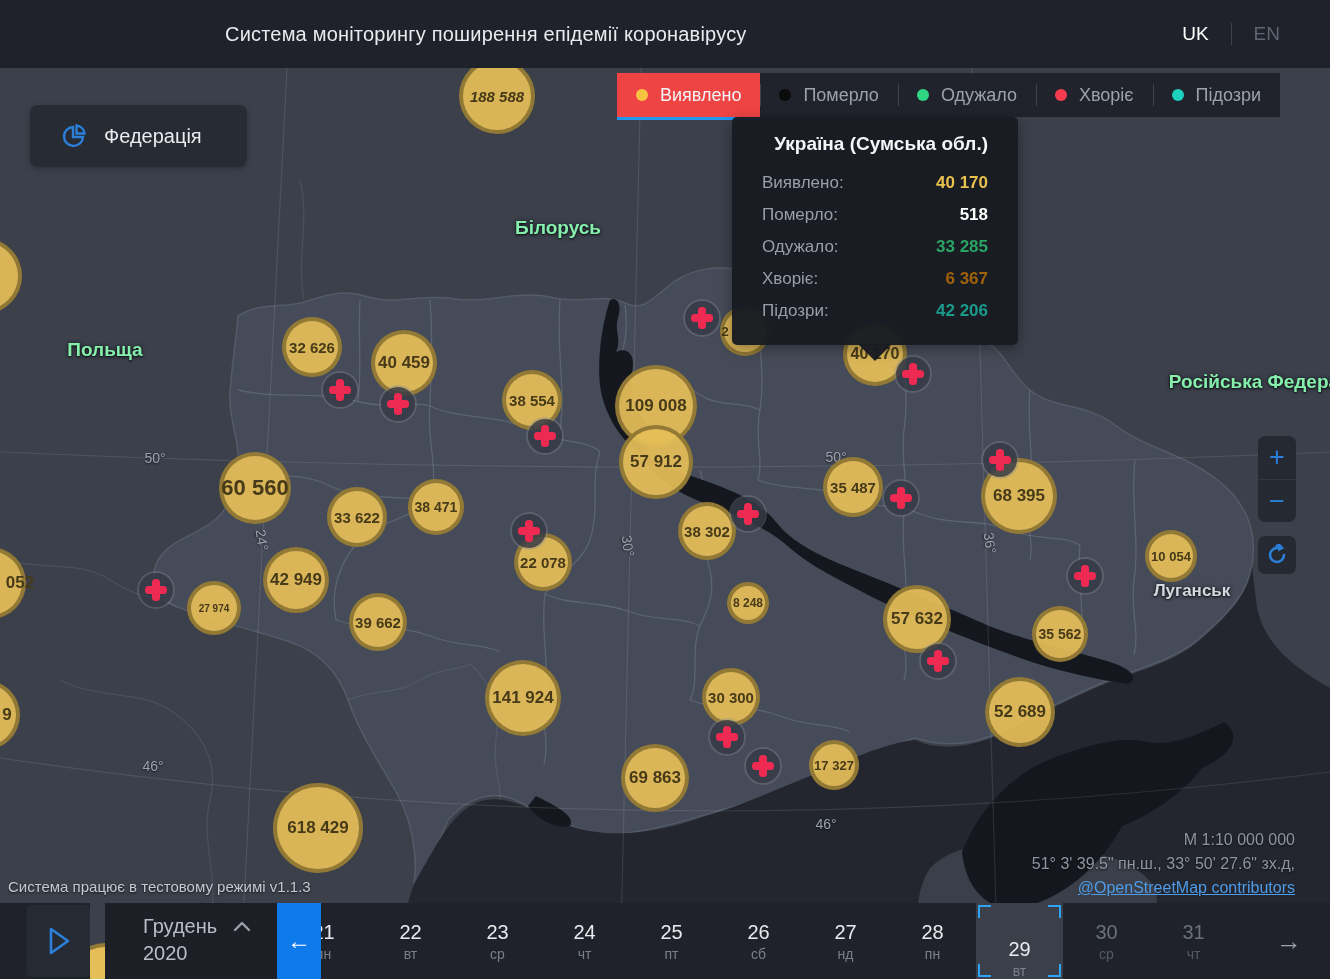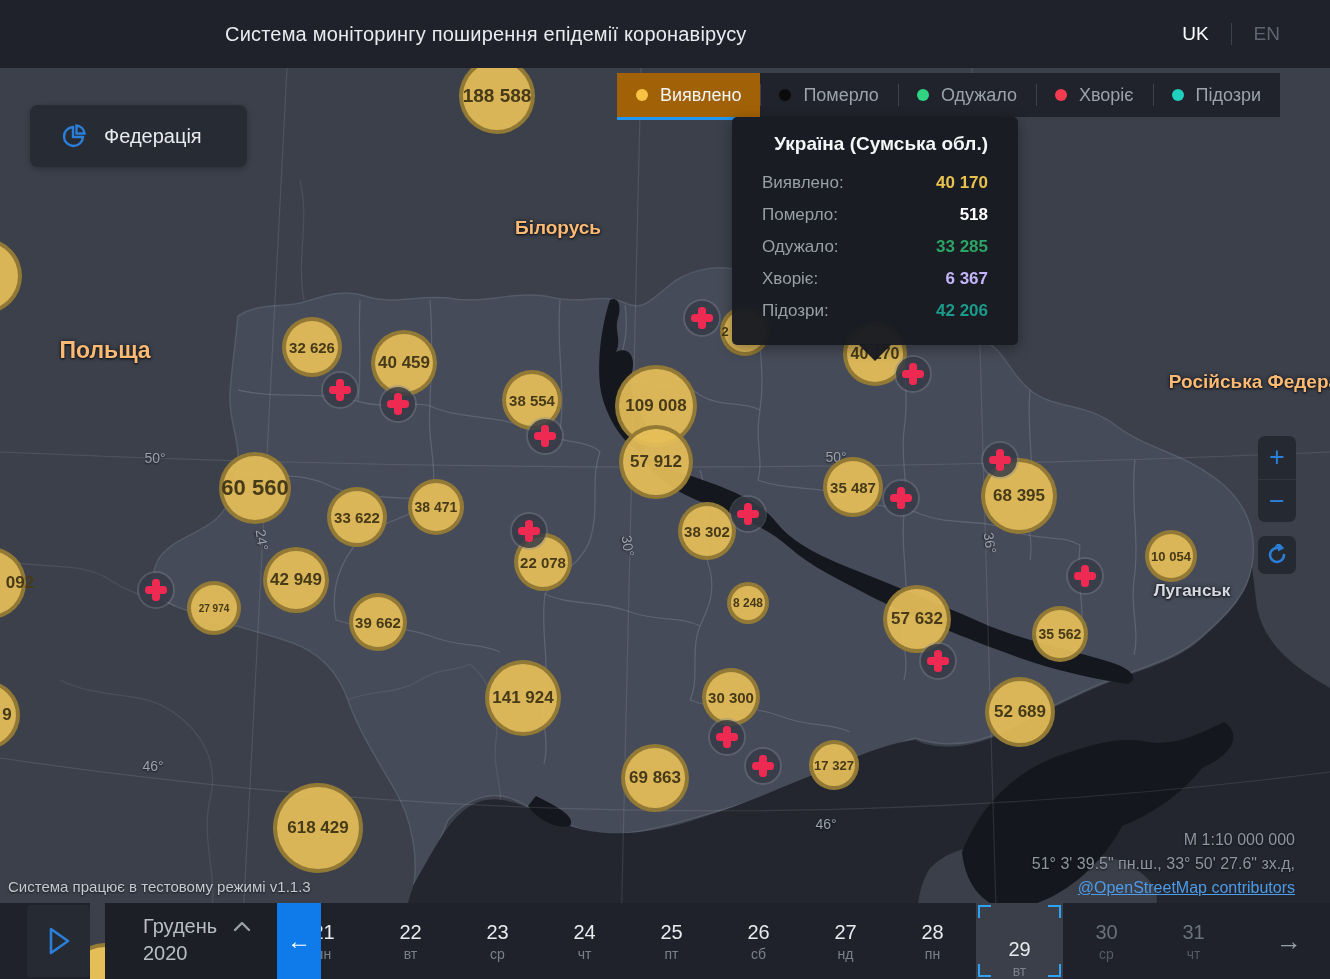--- a/index.html
+++ b/index.html
@@ -1,21 +1,21 @@
 <!DOCTYPE html>
 <html><head>
 <meta charset="utf-8">
 <style>
   html,body{margin:0;padding:0;background:#15171c;}
   *{box-sizing:border-box;font-family:"Liberation Sans","DejaVu Sans",sans-serif;}
   #app{position:relative;width:1330px;height:979px;overflow:hidden;background:#3B404B;}
 
   
   #map{position:absolute;inset:0;z-index:0;}
-  .map-label{position:absolute;z-index:4;transform:translate(-50%,-50%);color:#fdba74;font-weight:700;
+  .map-label{position:absolute;z-index:4;transform:translate(-50%,-50%);color:#86efac;font-weight:700;
     text-shadow:0 1px 2px rgba(10,12,16,.9),0 0 4px rgba(10,12,16,.7);white-space:nowrap;pointer-events:none;}
   .map-label.bright{color:#D6DAE0;}
   .grid-label{position:absolute;z-index:3;transform:translate(-50%,-50%);color:#9BA2AD;font-size:14px;
     text-shadow:0 1px 2px rgba(10,12,16,.8);pointer-events:none;}
   .bubble{position:absolute;z-index:5;border-radius:50%;background:rgba(229,190,88,.93);
     border:4px solid rgba(128,106,45,.8);display:flex;align-items:center;justify-content:center;}
   .bubble span{color:#473A18;font-weight:700;white-space:nowrap;position:relative;}
   .cross{position:absolute;z-index:6;width:34px;height:34px;border-radius:50%;
     background:rgba(54,59,70,.85);box-shadow:0 0 0 2px rgba(130,137,150,.35);}
   .cross i{position:absolute;left:50%;top:50%;background:#EF2A52;border-radius:3.5px;}
@@ -30,21 +30,21 @@
   #lang .uk{color:#FFFFFF;font-size:19px;cursor:pointer;}
   #lang .sep{width:1px;height:22px;background:#3C424C;margin:0 22px;}
   #lang .en{color:#5E6570;font-size:19px;cursor:pointer;}
 
   
   #legend{position:absolute;left:617px;top:73px;height:44px;display:flex;z-index:15;background:#20232B;}
   .legend-item{display:flex;align-items:center;padding:0 19px;position:relative;cursor:pointer;}
   .legend-item + .legend-item::before{content:"";position:absolute;left:0;top:11px;height:22px;width:1px;background:rgba(255,255,255,.14);}
   .legend-item .dot{width:12px;height:12px;border-radius:50%;margin-right:12px;flex:0 0 auto;}
   .legend-item .lbl{color:#9CA2AB;font-size:18px;white-space:nowrap;}
-  .legend-item.active{background:#a16207;}
+  .legend-item.active{background:#ef4444;}
   .legend-item.active .lbl{color:#F2F4F7;}
   .legend-item.active::after{content:"";position:absolute;left:0;right:0;bottom:-3px;height:3px;background:#2196F3;}
 
   
   #stats{position:absolute;left:30px;top:105px;width:217px;height:62px;background:#272B33;border-radius:8px;
     display:flex;align-items:center;padding-left:30px;z-index:15;cursor:pointer;box-shadow:0 2px 6px rgba(0,0,0,.25);}
   #stats svg{margin-right:16px;}
   #stats .lbl{color:#E9EBEE;font-size:20px;}
 
   
@@ -173,27 +173,27 @@
         <div class="grid-label" style="left: 155px; top: 458px;">50°</div>
         <div class="grid-label" style="left: 836px; top: 457px;">50°</div>
         <div class="grid-label" style="left: 153px; top: 766px;">46°</div>
         <div class="grid-label" style="left: 826px; top: 824px;">46°</div>
         <div class="grid-label" style="left: 262px; top: 540px; transform: translate(-50%, -50%) rotate(81deg);">24°</div>
         <div class="grid-label" style="left: 628px; top: 546px; transform: translate(-50%, -50%) rotate(81deg);">30°</div>
         <div class="grid-label" style="left: 990px; top: 543px; transform: translate(-50%, -50%) rotate(81deg);">36°</div>
       </div>
     <div id="country-labels">
         <div class="map-label" style="left: 558px; top: 228px; font-size: 19px;">Білорусь</div>
-        <div class="map-label" style="left: 105px; top: 350px; font-size: 23px;">Польща</div>
+        <div class="map-label" style="left: 105px; top: 350px; font-size: 19px;">Польща</div>
         <div class="map-label" style="left: 1268px; top: 382px; font-size: 19px;">Російська Федерація</div>
         <div class="map-label bright" style="left: 1192px; top: 591px; font-size: 17px;">Луганськ</div>
       </div>
     <div id="bubbles">
         <div class="bubble" style="left: 459px; top: 58px; height: 76px; width: 76px;">
-          <span style="font-size: 19px;">188 588</span>
+          <span style="font-size: 15px; font-style: italic;">188 588</span>
         </div>
         <div class="bubble" style="left: -54px; top: 238px; height: 76px; width: 76px;">
           <span style="font-size: 17px;"></span>
         </div>
         <div class="bubble" style="left: 282px; top: 317px; height: 60px; width: 60px;">
           <span style="font-size: 15px;">32 626</span>
         </div>
         <div class="bubble" style="left: 371px; top: 330px; height: 66px; width: 66px;">
           <span style="font-size: 17px;">40 459</span>
         </div>
@@ -239,21 +239,21 @@
         <div class="bubble" style="left: 727px; top: 582px; height: 42px; width: 42px;">
           <span style="font-size: 12px;">8 248</span>
         </div>
         <div class="bubble" style="left: 263px; top: 547px; height: 66px; width: 66px;">
           <span style="font-size: 17px;">42 949</span>
         </div>
         <div class="bubble" style="left: 187px; top: 581px; height: 54px; width: 54px;">
           <span style="font-size: 10px;">27 974</span>
         </div>
         <div class="bubble" style="left: -46px; top: 547px; height: 72px; width: 72px;">
-          <span style="font-size: 17px; left: 30px;">092</span>
+          <span style="font-size: 17px; left: 30px;">052</span>
         </div>
         <div class="bubble" style="left: 349px; top: 593px; height: 58px; width: 58px;">
           <span style="font-size: 15px;">39 662</span>
         </div>
         <div class="bubble" style="left: 883px; top: 585px; height: 68px; width: 68px;">
           <span style="font-size: 17px;">57 632</span>
         </div>
         <div class="bubble" style="left: 1032px; top: 606px; height: 56px; width: 56px;">
           <span style="font-size: 14px;">35 562</span>
         </div>
@@ -389,21 +389,21 @@
         <div class="t-row">
           <span class="t-lbl">Померло:</span>
           <span class="t-val" style="color: rgb(255, 255, 255);">518</span>
         </div>
         <div class="t-row">
           <span class="t-lbl">Одужало:</span>
           <span class="t-val" style="color: rgb(43, 164, 101);">33 285</span>
         </div>
         <div class="t-row">
           <span class="t-lbl">Хворіє:</span>
-          <span class="t-val" style="color: #c4b5fd; margin-left: 25px;">6 367</span>
+          <span class="t-val" style="color: #a16207; margin-left: 25px;">6 367</span>
         </div>
         <div class="t-row">
           <span class="t-lbl">Підозри:</span>
           <span class="t-val" style="color: rgb(26, 155, 140);">42 206</span>
         </div>
       </div>
   </div>
 
   <div id="zoomctl">
     <div class="zgroup">

